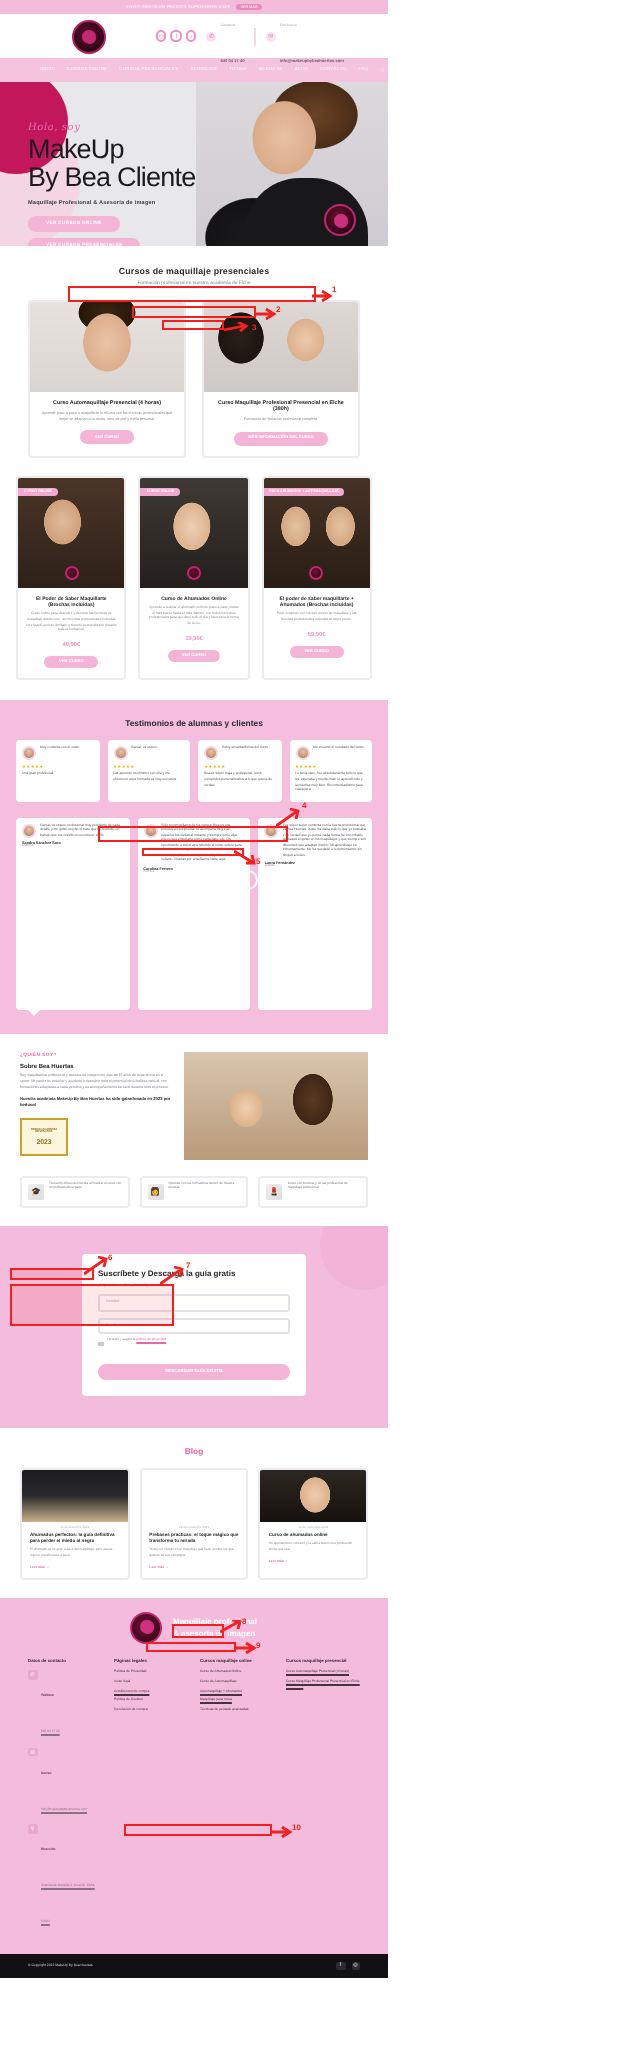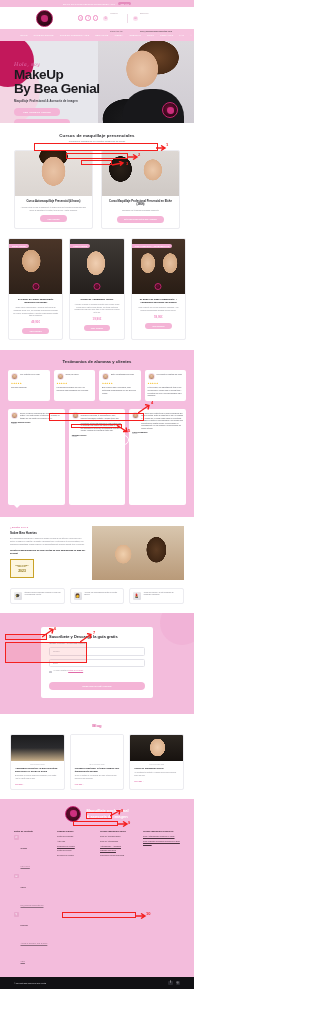--- a/index.html
+++ b/index.html
@@ -91,21 +91,21 @@
     border:1px solid #c52470;
   }
   .hero-badge::after{content:"";position:absolute;inset:3.5px;background:#e0368d;
     border-radius:50% 50% 45% 55%;opacity:.85;}
   .hero-txt{ position:absolute; left:14px; top:20px; width:120px; z-index:3; }
   .hero-script{
     font-family:"DejaVu Serif", serif; font-style:italic;
     font-size:5px;color:#e36fae; margin-bottom:1px; letter-spacing:.3px;
   }
   .hero-h1{
-    font-size:13.5px;line-height:1.04;font-weight:bold;color:#1b1b1f;
+    font-size:13.5px;line-height:1.04;font-weight:normal;color:#1b1b1f;
     letter-spacing:-.4px;
   }
   .hero-sub{ font-size:2.8px;color:#3a3a40;font-weight:bold;margin-top:3px;letter-spacing:.1px; }
   .hero-btns{ margin-top:5px; display:flex; flex-direction:column; gap:3px; align-items:flex-start; }
   .btn-pink{
     background:#f4b4d6;color:#fff;font-size:2.3px;font-weight:bold;
     border-radius:10px;padding:3px 9px;letter-spacing:.2px;border:none;
   }
 
   
@@ -334,21 +334,21 @@
   <div class="hero">
     <div class="hero-blob2"></div>
     <div class="hero-blob"></div>
     <div class="hero-photo">
       <div class="hero-shirt"></div>
       <div class="hero-badge"></div>
     </div>
     <div class="hero-txt">
       <div class="hero-script">Hola, soy</div>
       <div class="hero-h1">MakeUp</div>
-      <div class="hero-h1">By Bea Genial</div>
+      <div class="hero-h1">By Bea Cliente</div>
       <div class="hero-sub">Maquillaje Profesional &amp; Asesoría de imagen</div>
       <div class="hero-btns">
         <button class="btn-pink">VER CURSOS ONLINE</button>
         <button class="btn-pink">VER CURSOS PRESENCIALES</button>
       </div>
     </div>
   </div>
 
   <div class="sec" style="padding-top:10px;">
     <div class="sec-title">Cursos de maquillaje presenciales</div>

